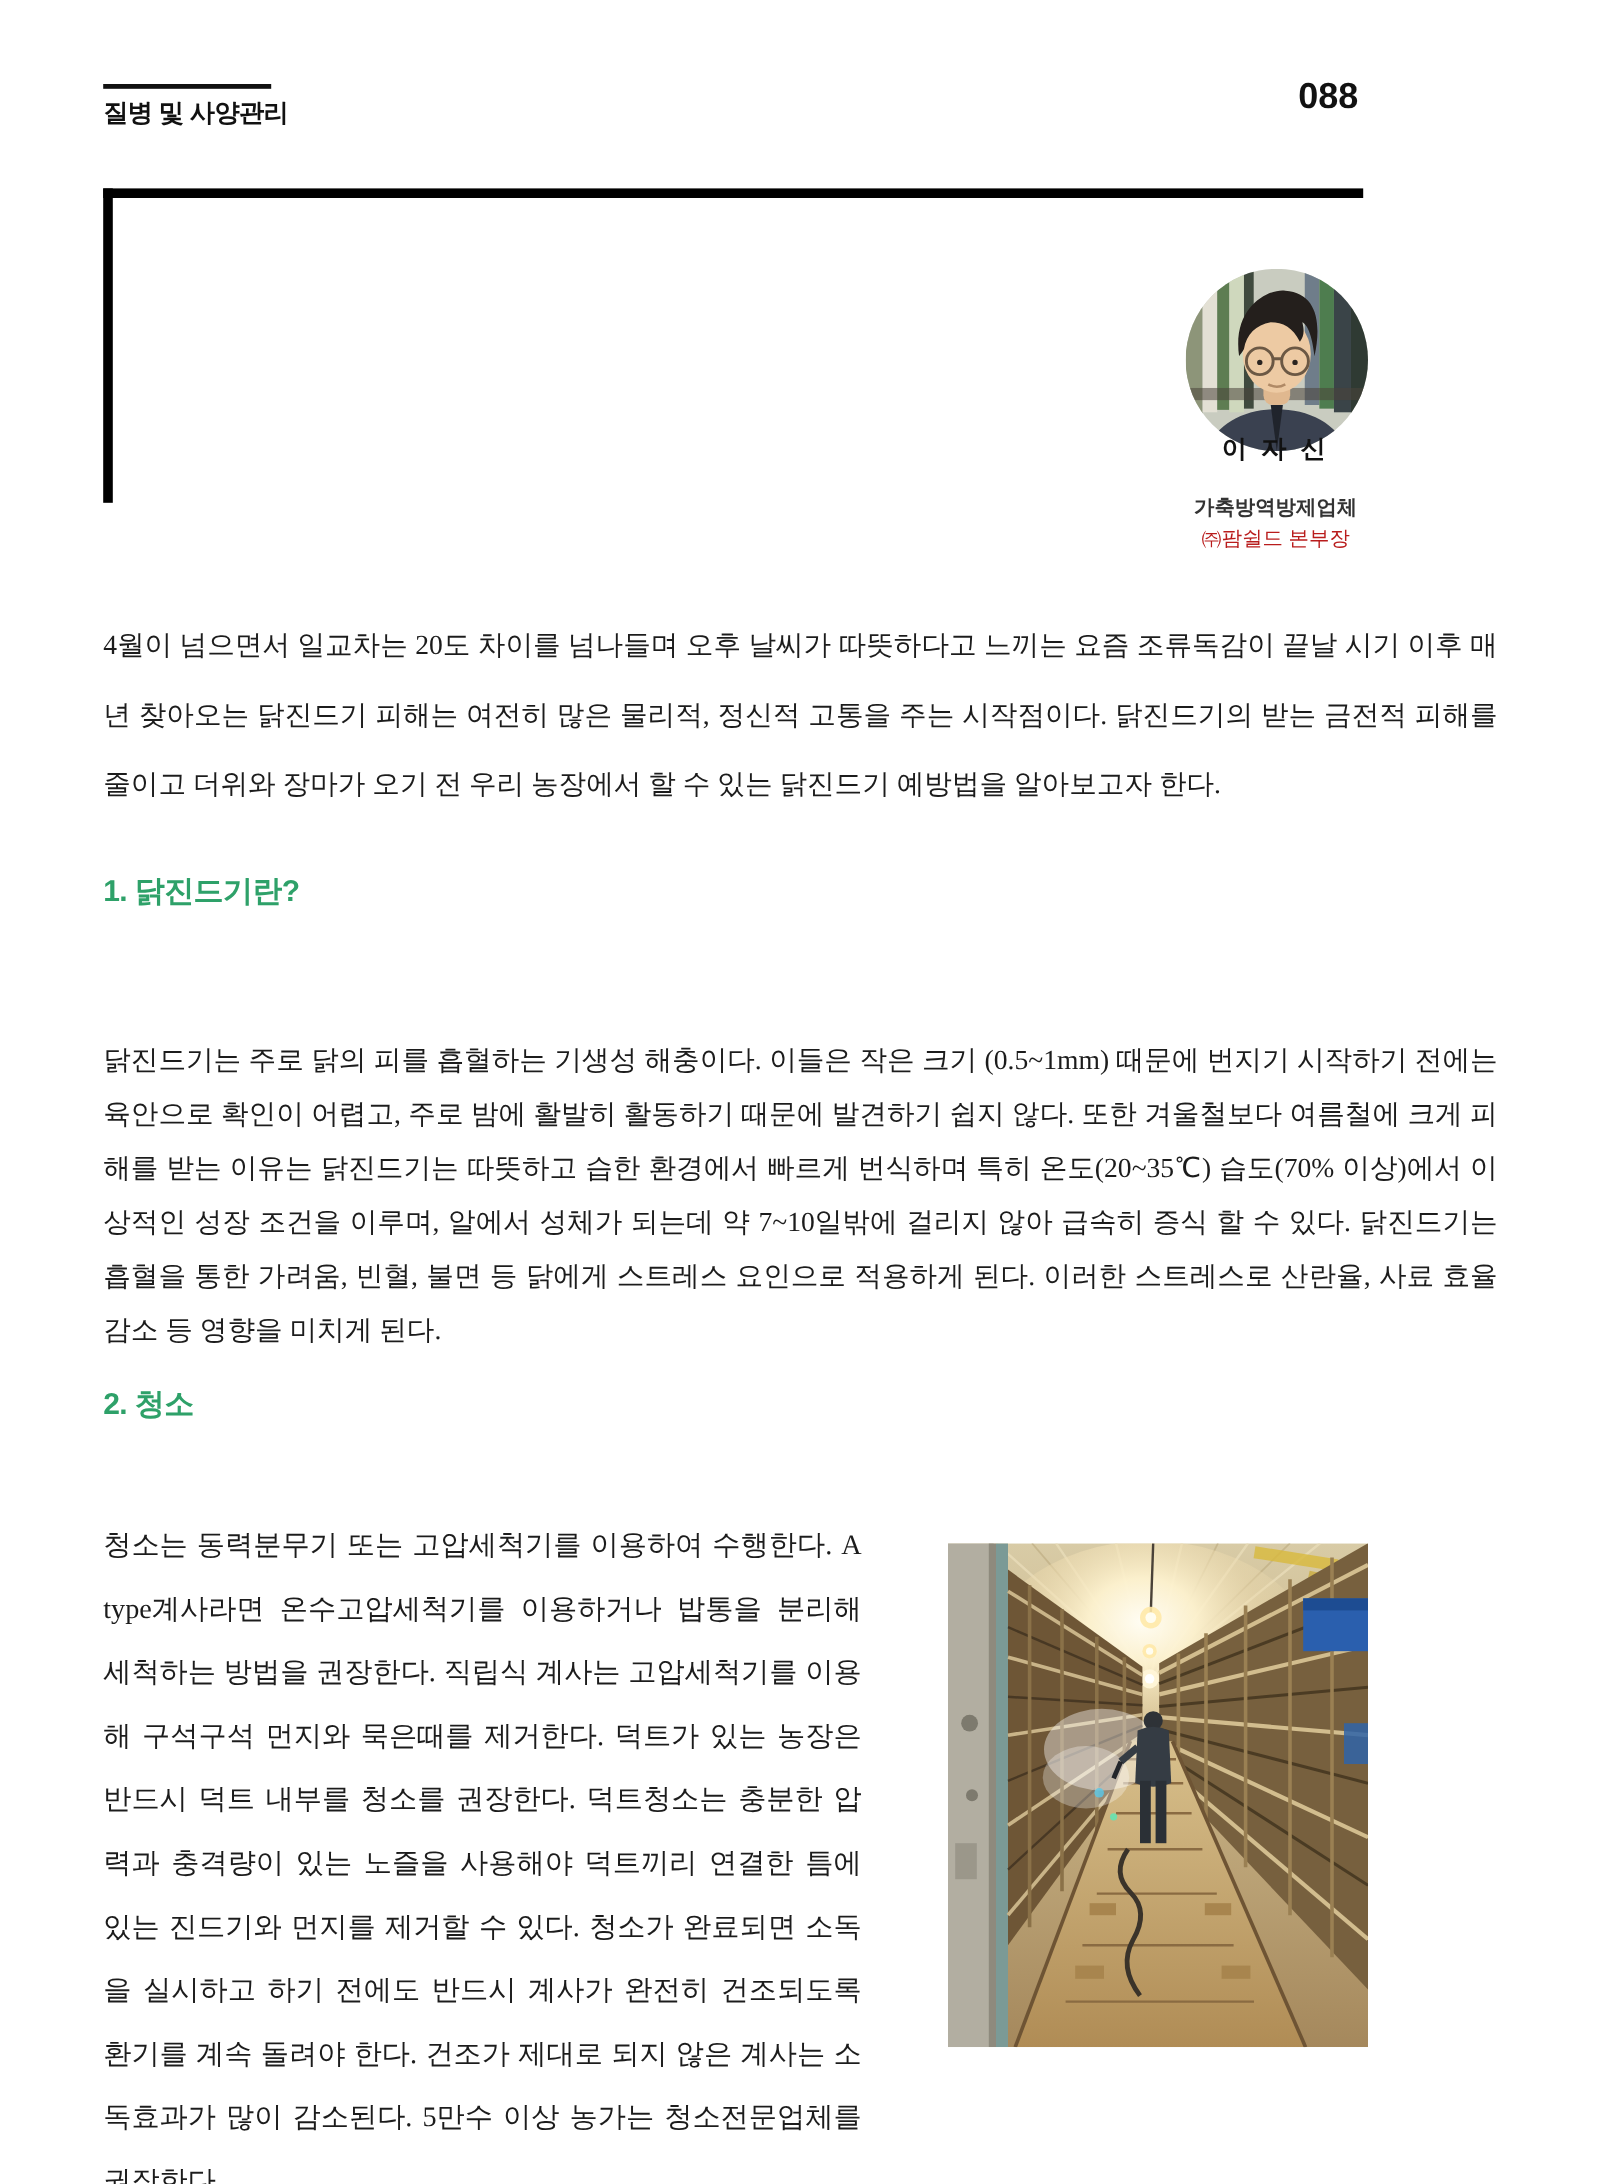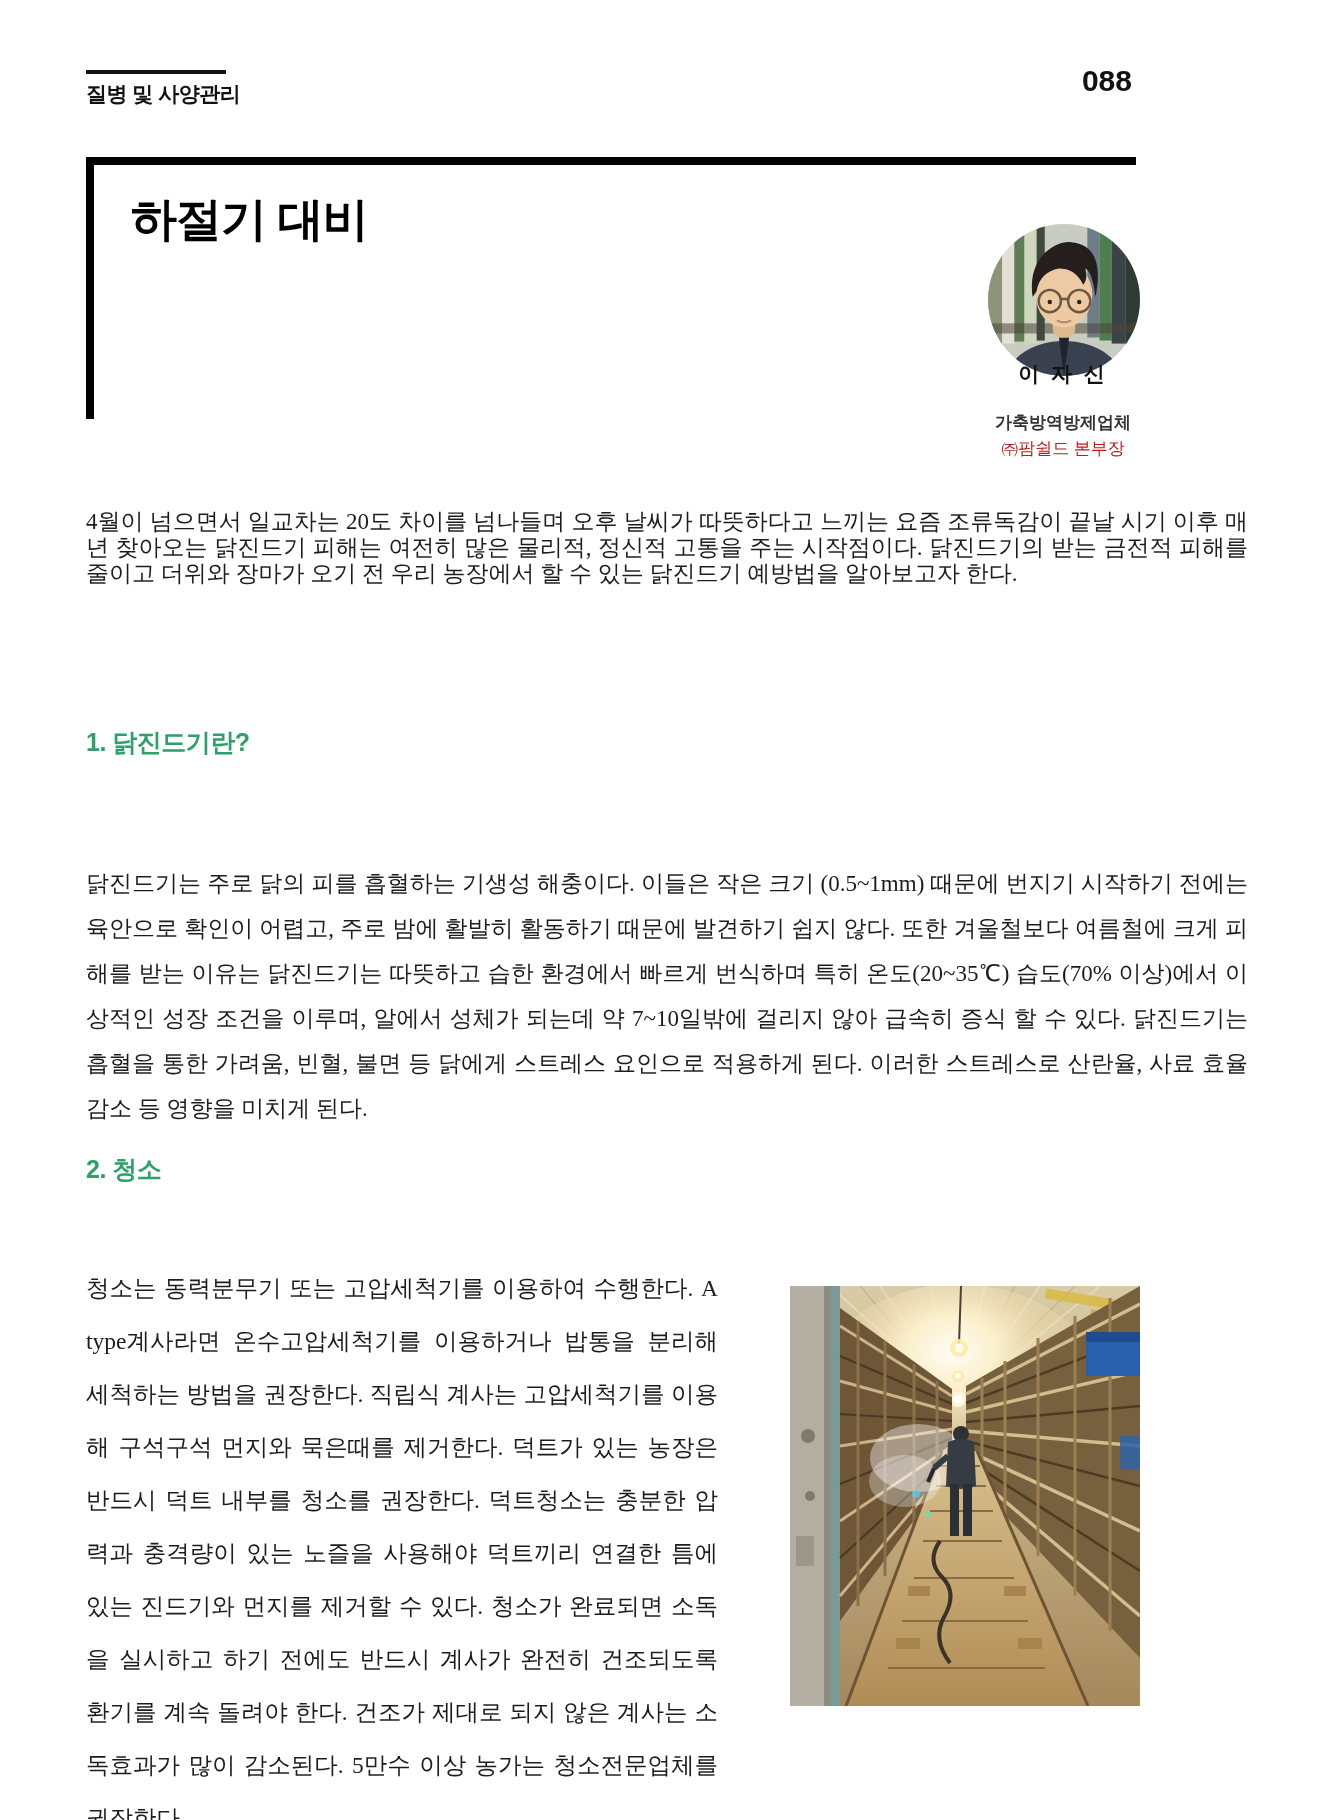--- a/index.html
+++ b/index.html
@@ -30,21 +30,21 @@
   .author-org{position:absolute;left:963px;top:411px;width:200px;text-align:center;font-size:17px;color:#333;font-weight:bold;}
   .author-role{position:absolute;left:963px;top:437px;width:200px;text-align:center;font-size:17px;color:#b91c1c;}
 
   
   .body-text{
     font-family:"Liberation Serif",serif;
     color:#1c1c1c;
     text-align:justify;
     word-break:break-all;
   }
-  .intro{position:absolute;left:86px;top:486px;width:1162px;font-size:23px;line-height:26px;}
+  .intro{position:absolute;left:86px;top:486px;width:1162px;font-size:23px;line-height:58px;}
   .sec-heading{position:absolute;font-size:25px;font-weight:700;letter-spacing:-0.5px;}
   .sec1-heading{left:86px;top:726px;}
   .sec2-heading{left:86px;top:1153px;}
   .sec1-body{position:absolute;left:86px;top:838px;width:1162px;font-size:23px;line-height:45px;}
   .sec2-body{position:absolute;left:86px;top:1238px;width:632px;font-size:23.5px;line-height:53px;}
 
   
   .figure-caption{position:absolute;left:640px;top:1230px;width:500px;text-align:right;font-size:17px;color:#222;}
   .figure-caption .fig-label{font-weight:700;font-size:18px;color:#111;margin-right:8px;}
   .figure-caption .fig-marker{color:#9a9a9a;font-size:15px;margin-left:10px;}
@@ -55,21 +55,20 @@
 
 <div class="page">
 
   <div class="kicker-line"></div>
   <div class="kicker">질병 및 사양관리</div>
   <div class="page-number">088</div>
 
   <div class="title-topline"></div>
   <div class="title-leftbar"></div>
   <div class="article-title">
-    <div>하절기 대비</div>
   </div>
 
   <div class="author-photo-wrap">
     <svg viewBox="0 0 150 150" width="152" height="152">
       <rect width="150" height="150" fill="#c9ccc0"></rect>
 
       <rect x="0" y="0" width="14" height="120" fill="#8d9579"></rect>
       <rect x="14" y="0" width="12" height="118" fill="#e3e0d4"></rect>
       <rect x="26" y="0" width="10" height="116" fill="#5e7d52"></rect>
       <rect x="36" y="0" width="12" height="118" fill="#cfd8bd"></rect>

